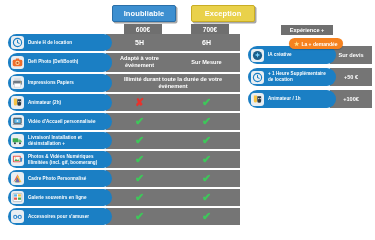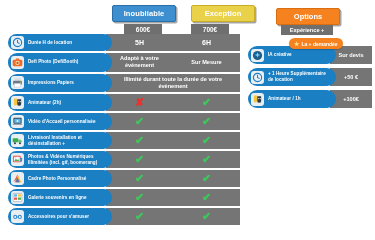--- a/index.html
+++ b/index.html
@@ -319,21 +319,20 @@
               <span class="mark ok">✔</span>
             </div>
         </div>
       </div>
 
     </div>
   </div>
 
   <div class="right-panel">
 
-    <div class="opt-badge">Options</div>
     <div class="opt-sub">Expérience +</div>
 
     <div class="demand-badge">
       <span class="demand-star">★</span>
       <span>La + demandée</span>
     </div>
 
     <div class="opt-rows">
 
       <div class="opt-row">

